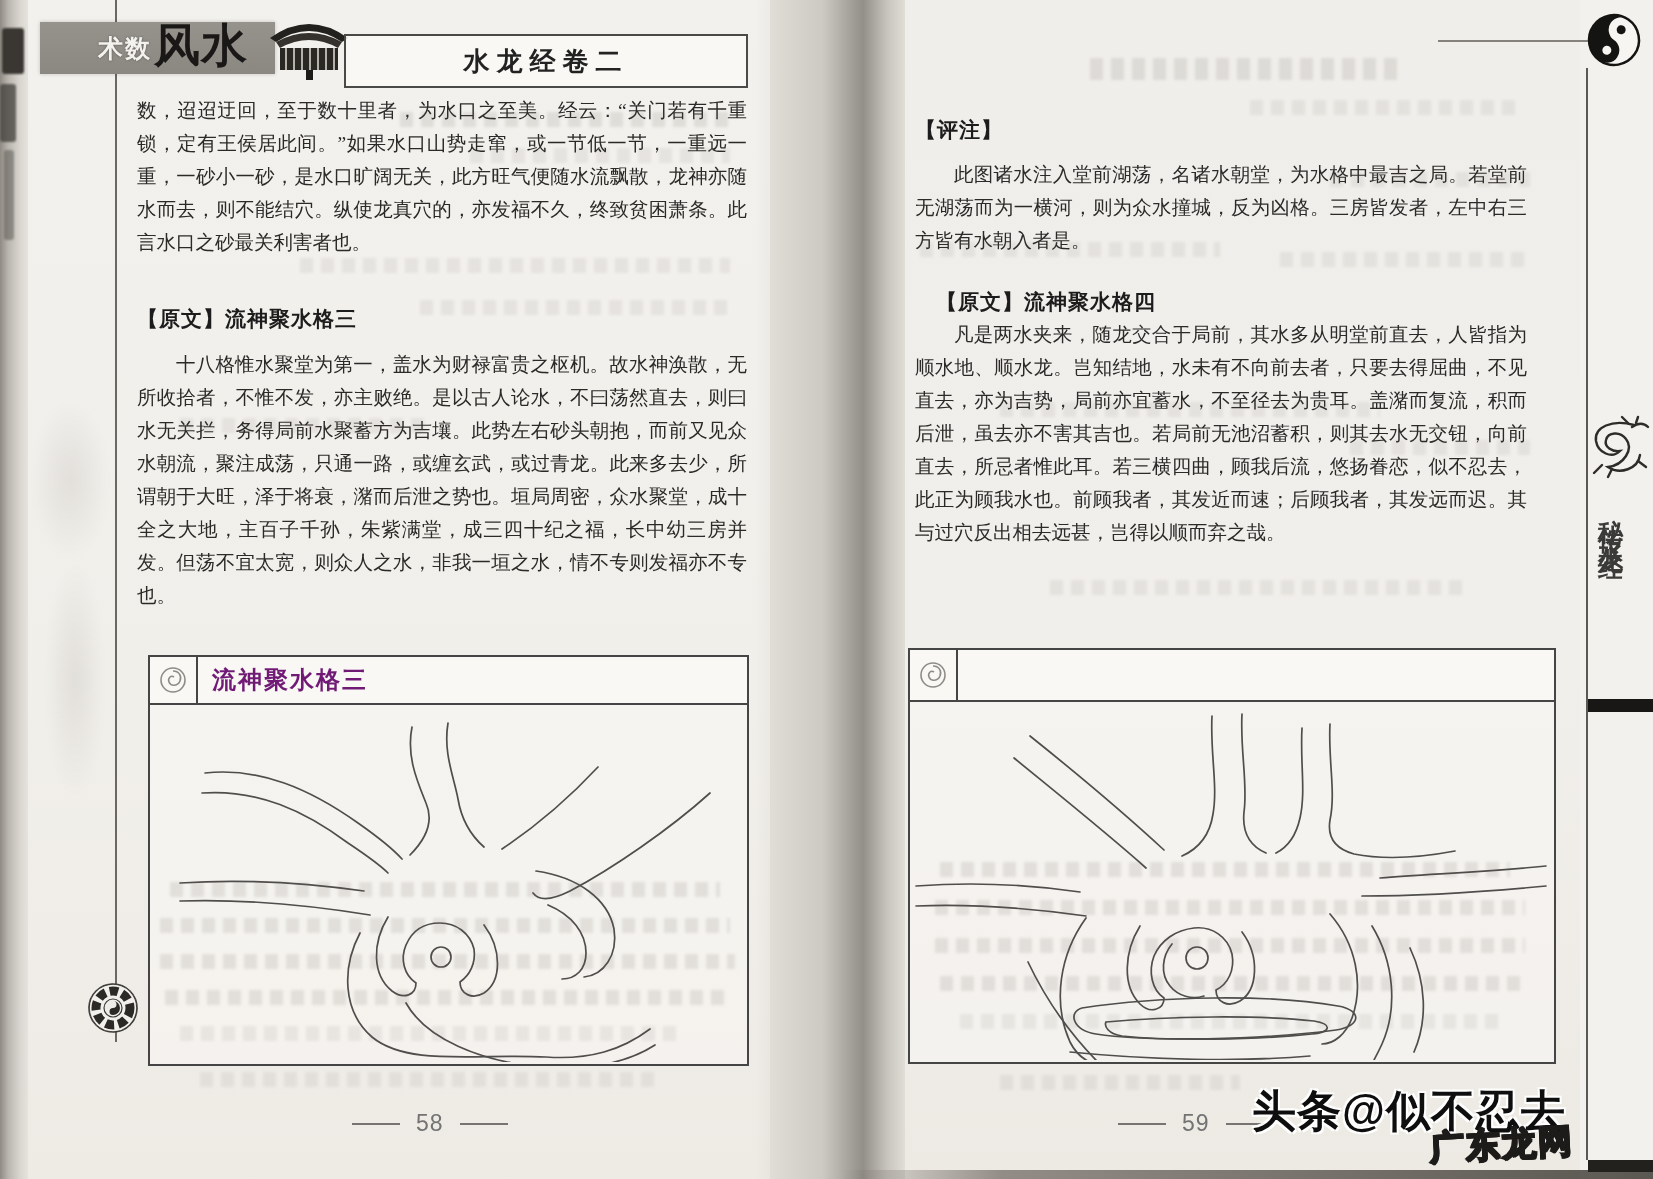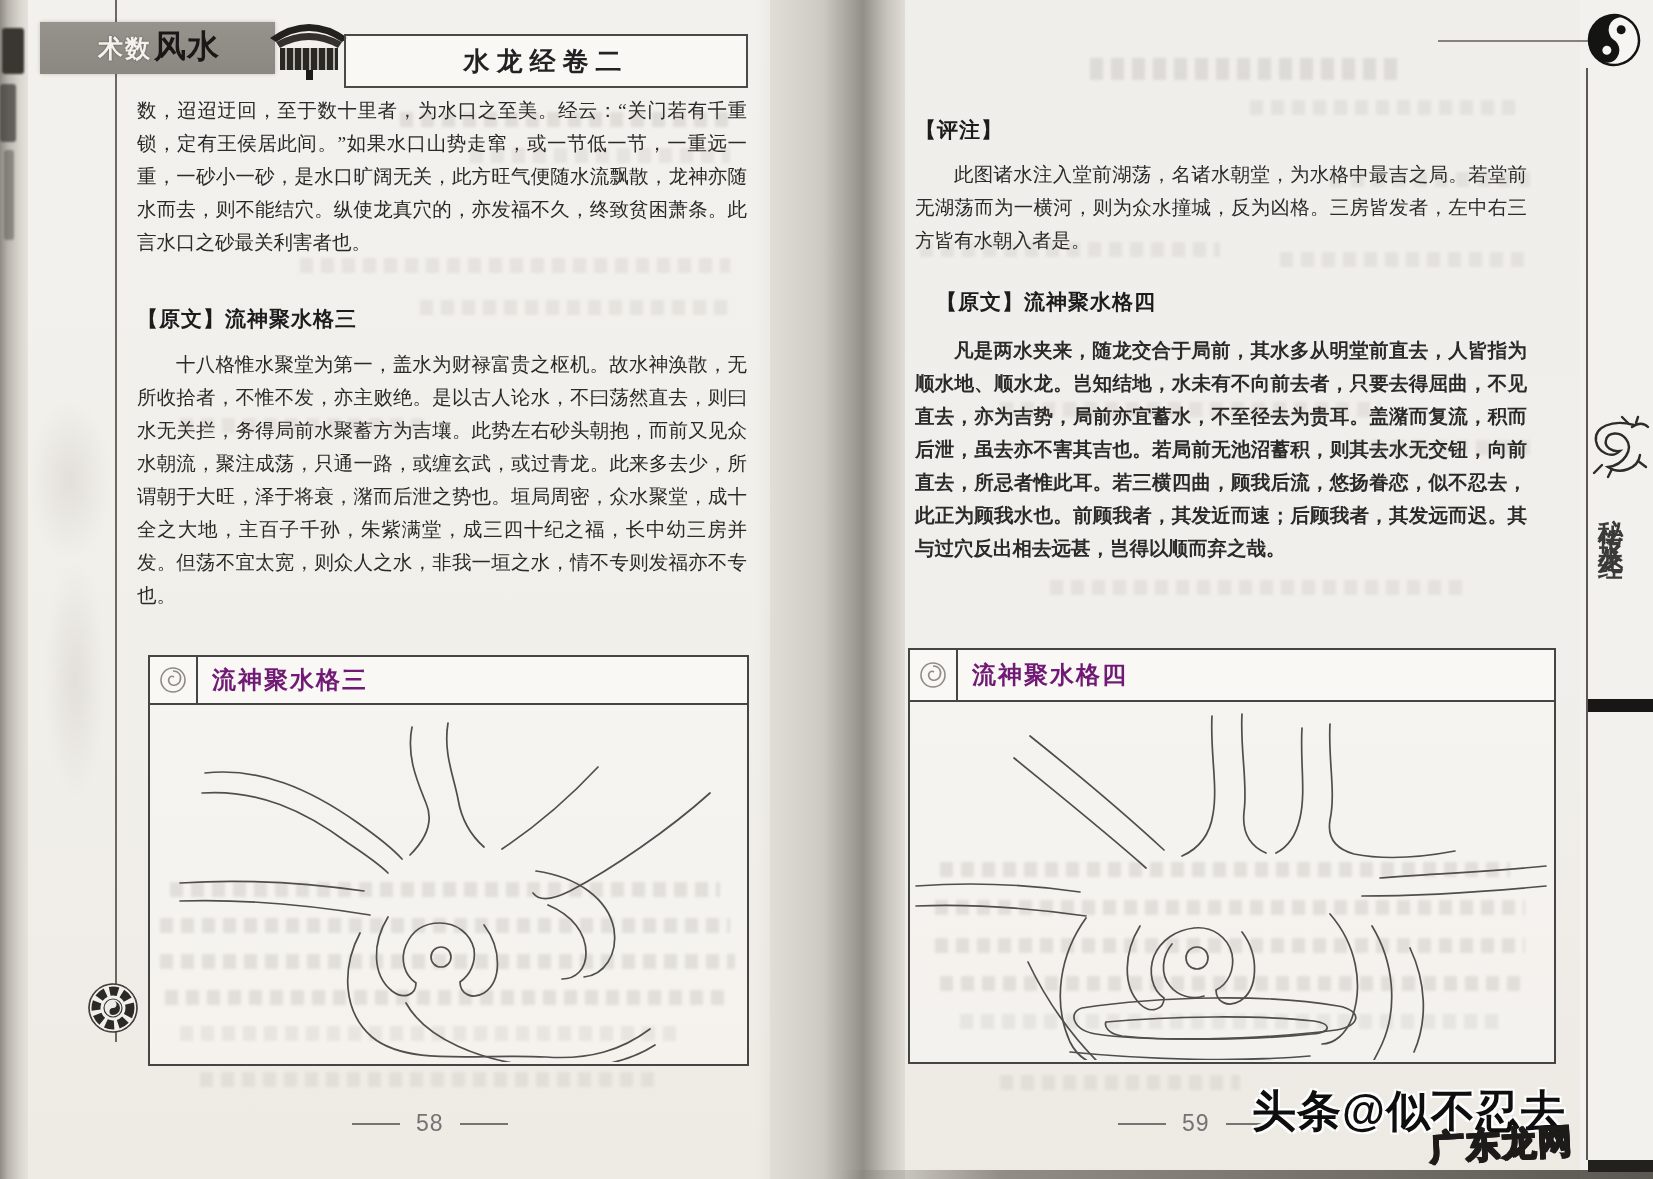--- a/index.html
+++ b/index.html
@@ -24,21 +24,21 @@
   
   .margin-vline{position:absolute;left:115px;top:0;width:2px;height:1042px;background:#6b6862;}
   .compass{position:absolute;left:85px;top:980px;}
 
   
   .brand-banner{position:absolute;left:40px;top:22px;width:235px;height:52px;
     background:linear-gradient(180deg,#96938d,#8b8882);display:flex;align-items:center;
     box-shadow:0 0 4px rgba(0,0,0,.2);}
   .brand-prefix{font-size:25px;font-weight:700;color:#f4f2ee;letter-spacing:2px;margin-left:58px;
     text-shadow:0 0 2px rgba(60,58,54,.8);}
-  .brand-name{font-size:32px;font-weight:900;color:#191817;letter-spacing:1px;line-height:1;
+  .brand-name{font-size:46px;font-weight:900;color:#191817;letter-spacing:1px;line-height:1;
     margin-left:2px;transform:translateY(-2px);font-family:"Liberation Serif",serif;}
   .roof{position:absolute;left:268px;top:12px;}
   .header-titlebox{position:absolute;left:344px;top:34px;width:400px;height:50px;border:2px solid #4a4a48;
     background:rgba(250,249,246,.85);display:flex;align-items:center;justify-content:center;}
   .header-title{font-size:26px;font-weight:700;letter-spacing:7px;color:#222;}
 
   
   .para{position:absolute;font-size:19.5px;line-height:33px;text-align:justify;
     text-justify:inter-ideograph;color:#2b2a29;margin:0;}
   .indent{text-indent:2em;}
@@ -166,31 +166,30 @@
 
   <div class="pnum" style="left:352px;top:1110px;">
     <span class="dash"></span>
     <span class="num">58</span>
     <span class="dash"></span>
   </div>
 
   <div class="sec-label" style="left:915px;top:116px;">【评注】</div>
   <p class="para indent" style="left:915px;top:158px;width:612px;">此图诸水注入堂前湖荡，名诸水朝堂，为水格中最吉之局。若堂前无湖荡而为一横河，则为众水撞城，反为凶格。三房皆发者，左中右三方皆有水朝入者是。</p>
   <div class="sec-label" style="left:936px;top:288px;">【原文】流神聚水格四</div>
-  <p class="para indent" style="left:915px;top:334px;width:612px;font-weight:bold;">凡是两水夹来，随龙交合于局前，其水多从明堂前直去，人皆指为顺水地、顺水龙。岂知结地，水未有不向前去者，只要去得屈曲，不见直去，亦为吉势，局前亦宜蓄水，不至径去为贵耳。盖潴而复流，积而后泄，虽去亦不害其吉也。若局前无池沼蓄积，则其去水无交钮，向前直去，所忌者惟此耳。若三横四曲，顾我后流，悠扬眷恋，似不忍去，此正为顾我水也。前顾我者，其发近而速；后顾我者，其发远而迟。其与过穴反出相去远甚，岂得以顺而弃之哉。</p>
+  <p class="para indent" style="left:915px;top:318px;width:612px;">凡是两水夹来，随龙交合于局前，其水多从明堂前直去，人皆指为顺水地、顺水龙。岂知结地，水未有不向前去者，只要去得屈曲，不见直去，亦为吉势，局前亦宜蓄水，不至径去为贵耳。盖潴而复流，积而后泄，虽去亦不害其吉也。若局前无池沼蓄积，则其去水无交钮，向前直去，所忌者惟此耳。若三横四曲，顾我后流，悠扬眷恋，似不忍去，此正为顾我水也。前顾我者，其发近而速；后顾我者，其发远而迟。其与过穴反出相去远甚，岂得以顺而弃之哉。</p>
 
   <div class="figbox" style="left:908px;top:648px;width:644px;height:412px;">
     <div class="fighead" style="height:50px;">
       <div class="figlogo">
         <svg width="30" height="30" viewBox="0 0 30 30">
           <circle cx="15" cy="15" r="12" fill="none" stroke="#8f8c86" stroke-width="1.6"></circle>
           <path d="M15 6 C21 6 24 11 22 16 C20 21 13 22 11 17 C9.5 13 13 10 16 12" fill="none" stroke="#8f8c86" stroke-width="1.6"></path>
         </svg>
       </div>
-      <div class="figtitle">流神聚水格四</div>
     </div>
     <svg class="figsvg" width="640" height="358" viewBox="0 0 640 358">
       <g fill="none" stroke="#4f4e4c" stroke-width="1.7" stroke-linecap="round">
         <path d="M120,34 C165,70 215,112 254,148"></path>
         <path d="M104,56 C148,92 198,132 236,166"></path>
         <path d="M302,14 C300,50 308,84 303,112 C300,132 290,146 272,154"></path>
         <path d="M332,12 C330,48 338,82 334,110 C332,130 340,144 356,151"></path>
         <path d="M392,26 C390,60 396,90 390,116 C386,134 378,145 366,151"></path>
         <path d="M420,22 C418,58 426,90 420,118 C417,136 426,147 444,152 C474,158 508,156 545,149"></path>
         <path d="M470,176 C520,172 575,170 636,164"></path>

